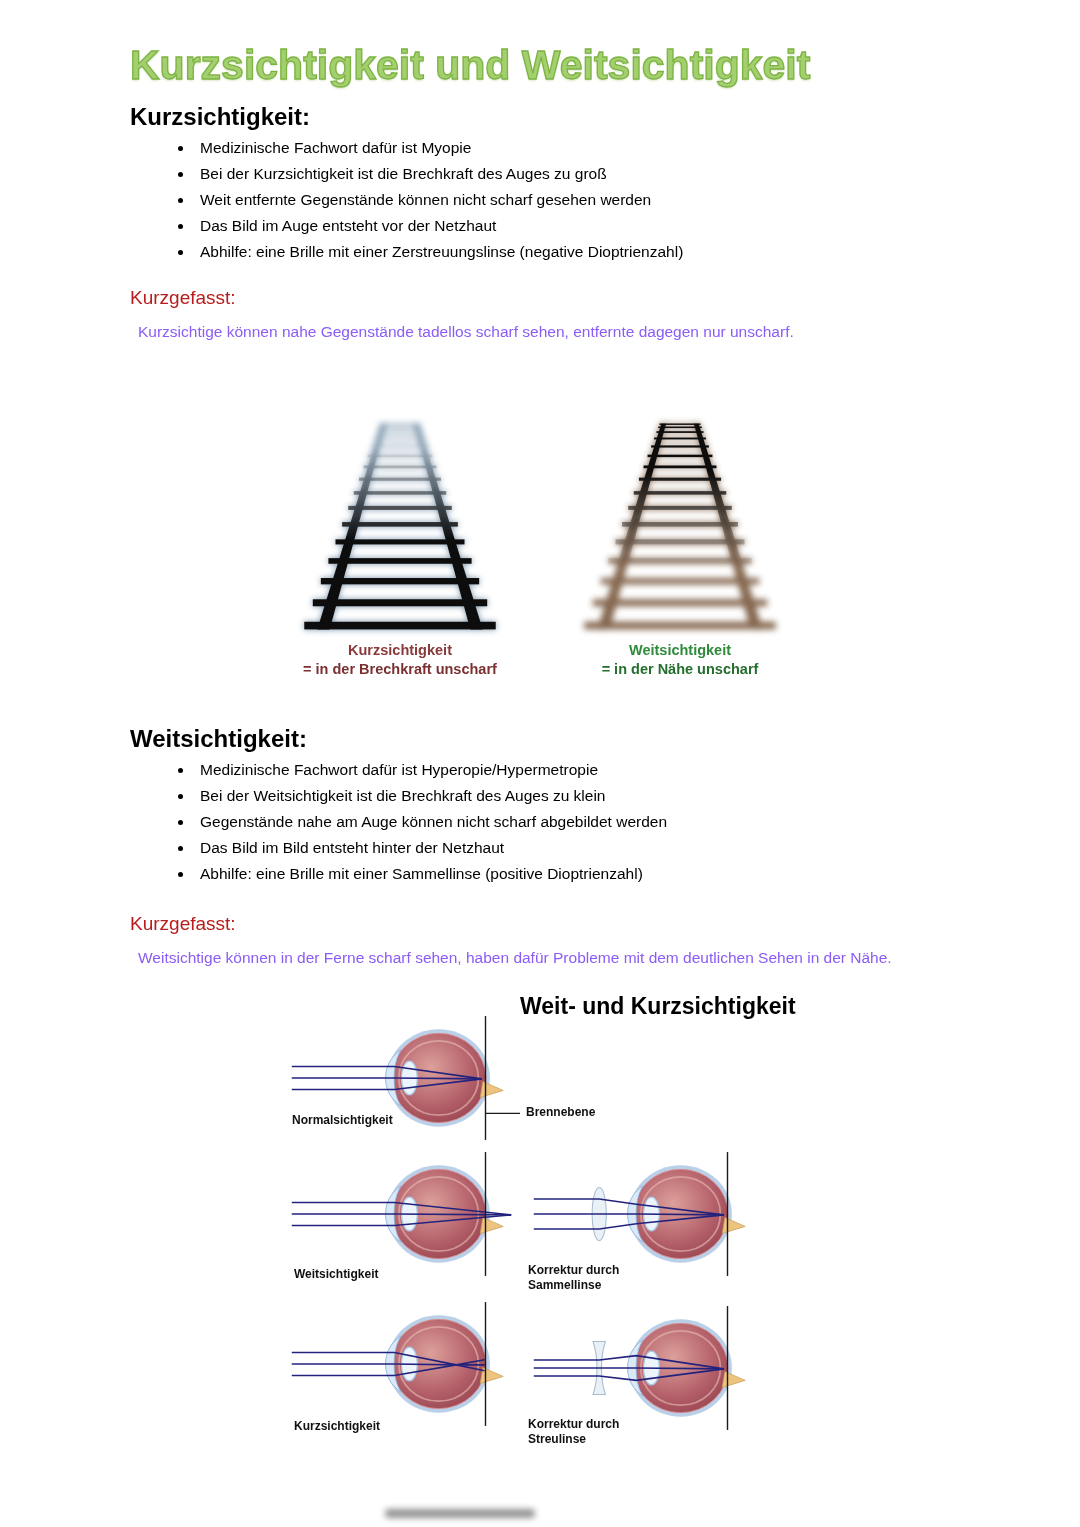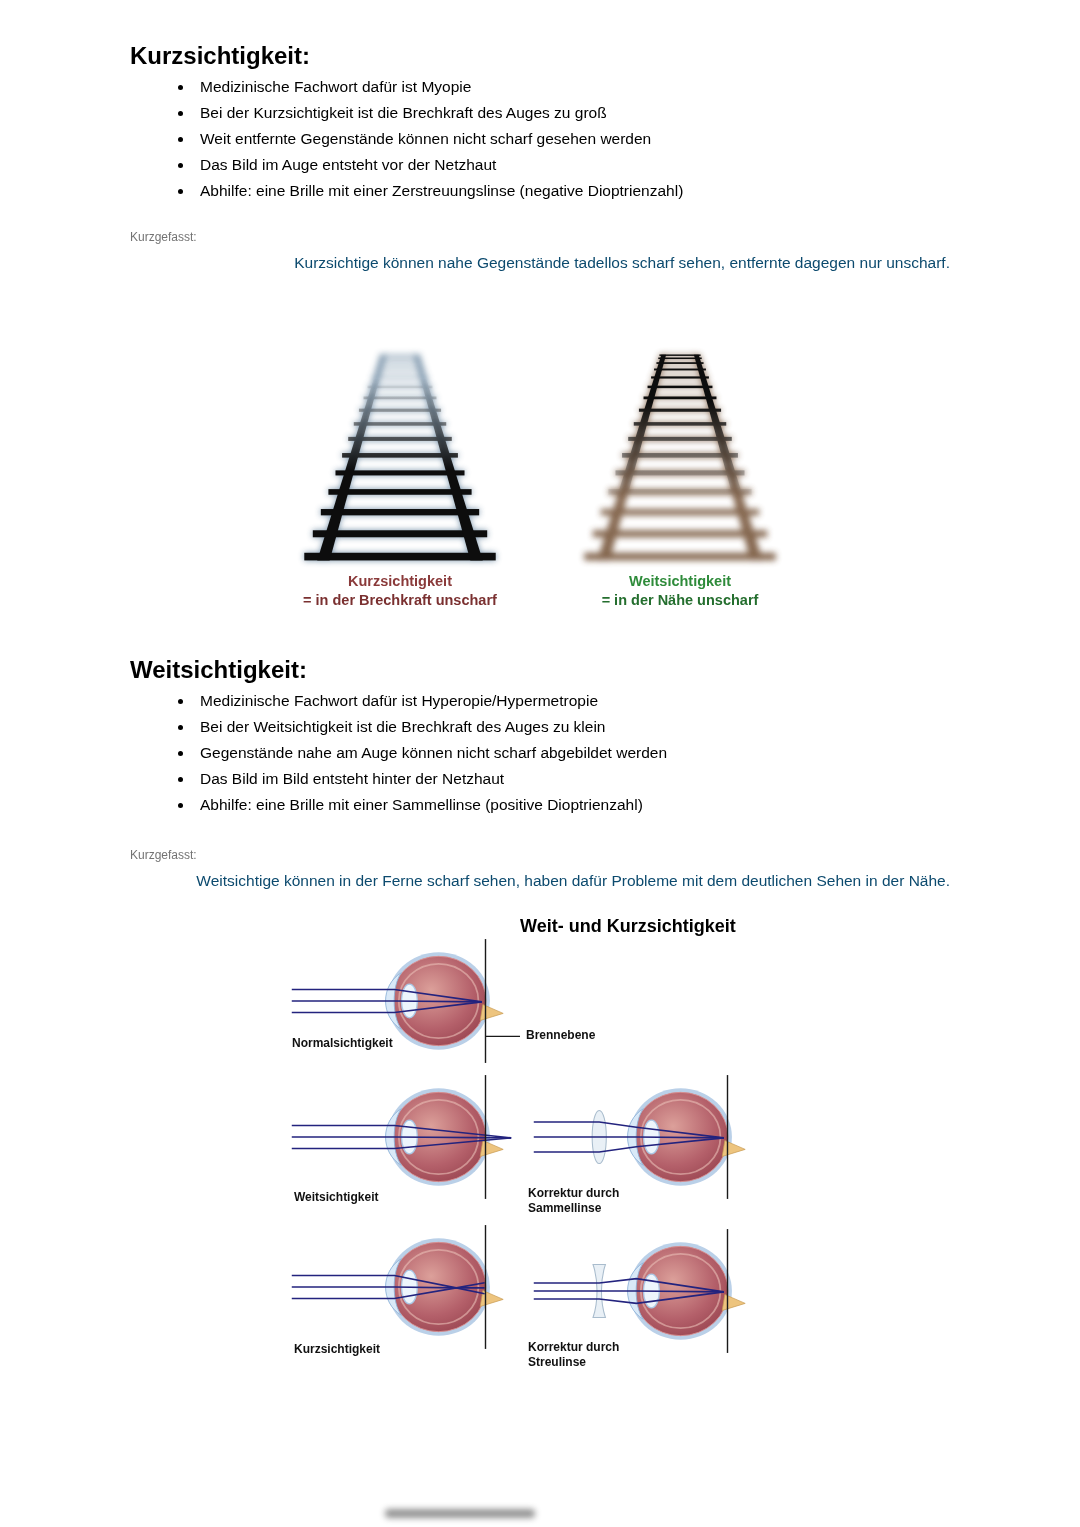--- a/index.html
+++ b/index.html
@@ -38,32 +38,31 @@
     list-style:disc;
   }
   ul.bullets li{
     font-size:15.5px;
     line-height:26px;
     padding-left:6px;
   }
   
   .red-label{
     margin:20px 0 0 0;
-    color:#737373;
-    font-size:12px;
+    color:#b91c1c;
+    font-size:19px;
     line-height:26px;
   }
   .red-label.second{margin-top:24px;}
   .red-text{
-    margin:0;
-    color:#0c4a6e;
+    margin:8px;
+    color:#8b5cf6;
     font-size:15.5px;
     line-height:26px;
     max-width:830px;
-    text-align:right;
   }
   
   .tracks-figure{
     width:560px;
     margin:26px auto 0 auto;
     display:flex;
   }
   .track-col{margin:0;width:280px;}
   .track-img{display:block;width:280px;height:268px;}
   .track-col figcaption{margin-top:2px;text-align:center;}
@@ -74,21 +73,21 @@
   .cap.green2{color:#246e2e;text-align:center;}
   
   .eye-figure{
     position:relative;
     width:520px;
     height:475px;
     margin:16px 0 0 152px;
   }
   .ef-title{
     position:absolute;left:238px;top:6px;
-    font-size:18px;font-weight:bold;white-space:nowrap;
+    font-size:23px;font-weight:bold;white-space:nowrap;
   }
   .eye-svg{position:absolute;width:230px;height:138px;}
   .ef-label{
     position:absolute;
     font-size:12px;font-weight:bold;
     line-height:15px;color:#111;
     white-space:pre-line;
   }
   .rays path{stroke:#23237e;stroke-width:1.8;fill:none;}
   .fplane{stroke:#1a1a1a;stroke-width:1.6;}
@@ -163,20 +162,21 @@
         <ellipse rx="58" ry="55" fill="#bad0e8"></ellipse>
         <ellipse rx="53.5" ry="50.5" fill="url(#eyeFillGrad)" stroke="#d98f8f" stroke-width="1"></ellipse>
         <ellipse rx="45" ry="42" fill="none" stroke="#e9beb6" stroke-width="2" opacity="0.6"></ellipse>
         <path d="M -42,-32 C -66,-18 -66,18 -42,32 C -53,18 -53,-18 -42,-32 Z" fill="#d9e9f8" stroke="#8fb3d9" stroke-width="1"></path>
         <ellipse cx="-33" cy="0" rx="9" ry="19" fill="#edf5fc" stroke="#a9c7e5" stroke-width="1.5"></ellipse>
         <path d="M 50,4 L 73,14 L 47,22 Z" fill="#edc47e" stroke="#c99c54" stroke-width="0.8"></path>
       </g>
     </defs>
   </svg>
 
+  <h1 class="page-title">Kurzsichtigkeit und Weitsichtigkeit</h1>
 
   <h2 class="sec-heading">Kurzsichtigkeit:</h2>
   <ul class="bullets">
     <li>Medizinische Fachwort dafür ist Myopie</li>
     <li>Bei der Kurzsichtigkeit ist die Brechkraft des Auges zu groß</li>
     <li>Weit entfernte Gegenstände können nicht scharf gesehen werden</li>
     <li>Das Bild im Auge entsteht vor der Netzhaut</li>
     <li>Abhilfe: eine Brille mit einer Zerstreuungslinse (negative Dioptrienzahl)</li>
   </ul>
   <p class="red-label">Kurzgefasst:</p>

